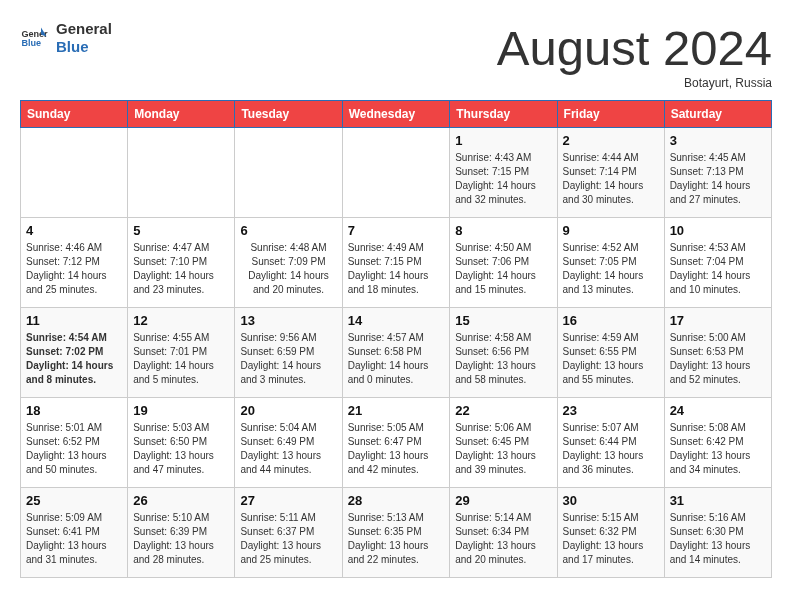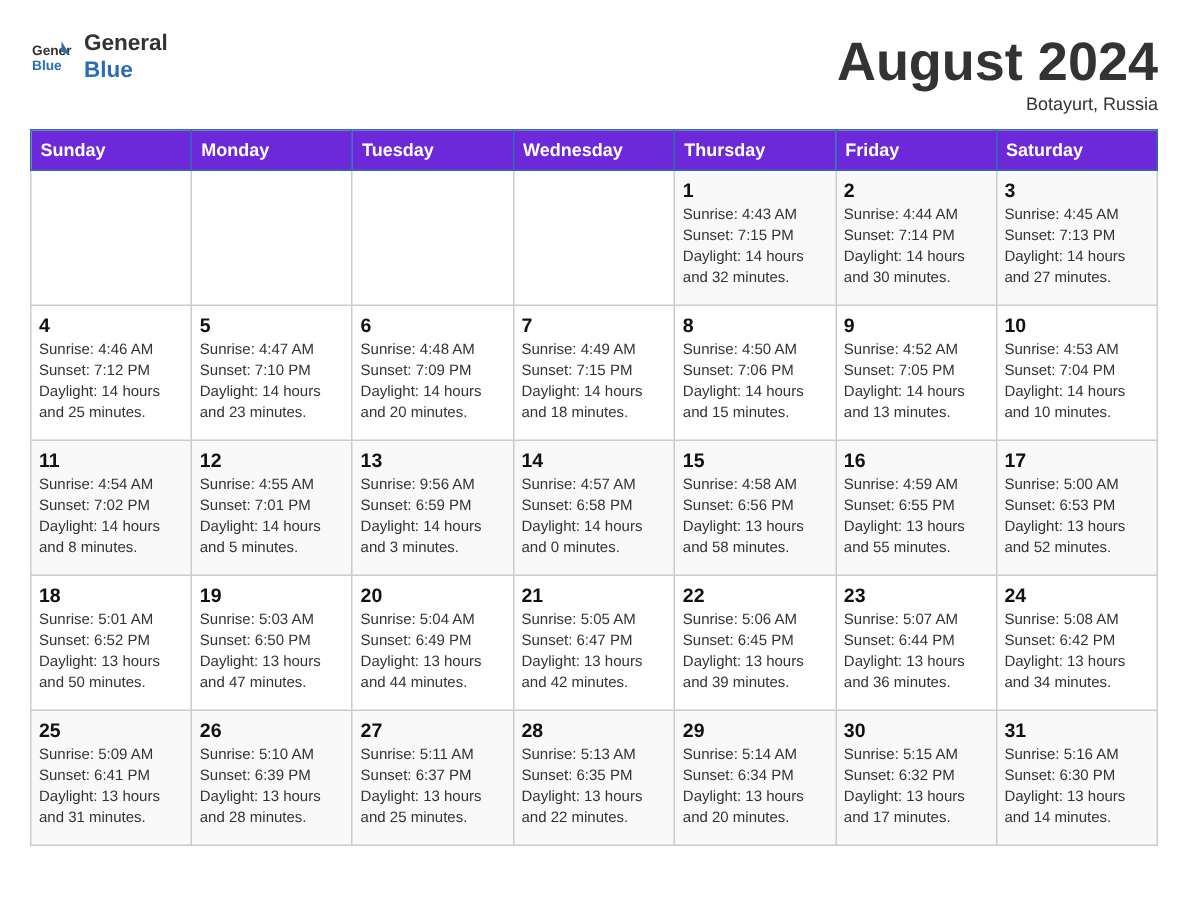--- a/index.html
+++ b/index.html
@@ -22,35 +22,35 @@
       gap: 4px;
     }
     .logo-icon {
       width: 28px;
       height: 28px;
     }
     .title-block {
       text-align: right;
     }
     .month-year {
-      font-size: 36px;
-      font-weight: bold;
+      font-size: 49px;
+      font-weight: normal;
       color: #333;
     }
     .location {
       font-size: 12px;
       color: #333;
     }
     table {
       width: 100%;
       border-collapse: collapse;
       font-size: 11px;
     }
     thead th {
-      background-color: #6d28d9;
+      background-color: #ef4444;
       color: #fff;
       text-align: left;
       padding: 6px 6px;
       font-size: 12px;
       font-weight: bold;
       border: 1px solid #2a6db5;
     }
     tbody td {
       vertical-align: top;
       border: 1px solid #ccc;
@@ -150,21 +150,21 @@
         </td>
         <td>
           <div class="day-num">5</div>
           <div class="day-info" style="white-space: pre-line;">Sunrise: 4:47 AM
 Sunset: 7:10 PM
 Daylight: 14 hours
 and 23 minutes.</div>
         </td>
         <td>
           <div class="day-num">6</div>
-          <div class="day-info" style="white-space: pre-line;">Sunrise: 4:48 AM
+          <div class="day-info" style="white-space: pre-line; text-align: center;">Sunrise: 4:48 AM
 Sunset: 7:09 PM
 Daylight: 14 hours
 and 20 minutes.</div>
         </td>
         <td>
           <div class="day-num">7</div>
           <div class="day-info" style="white-space: pre-line;">Sunrise: 4:49 AM
 Sunset: 7:15 PM
 Daylight: 14 hours
 and 18 minutes.</div>
@@ -187,21 +187,21 @@
           <div class="day-num">10</div>
           <div class="day-info" style="white-space: pre-line;">Sunrise: 4:53 AM
 Sunset: 7:04 PM
 Daylight: 14 hours
 and 10 minutes.</div>
         </td>
       </tr>
       <tr>
         <td>
           <div class="day-num">11</div>
-          <div class="day-info" style="white-space: pre-line;">Sunrise: 4:54 AM
+          <div class="day-info" style="white-space: pre-line; font-weight: bold;">Sunrise: 4:54 AM
 Sunset: 7:02 PM
 Daylight: 14 hours
 and 8 minutes.</div>
         </td>
         <td>
           <div class="day-num">12</div>
           <div class="day-info" style="white-space: pre-line;">Sunrise: 4:55 AM
 Sunset: 7:01 PM
 Daylight: 14 hours
 and 5 minutes.</div>

